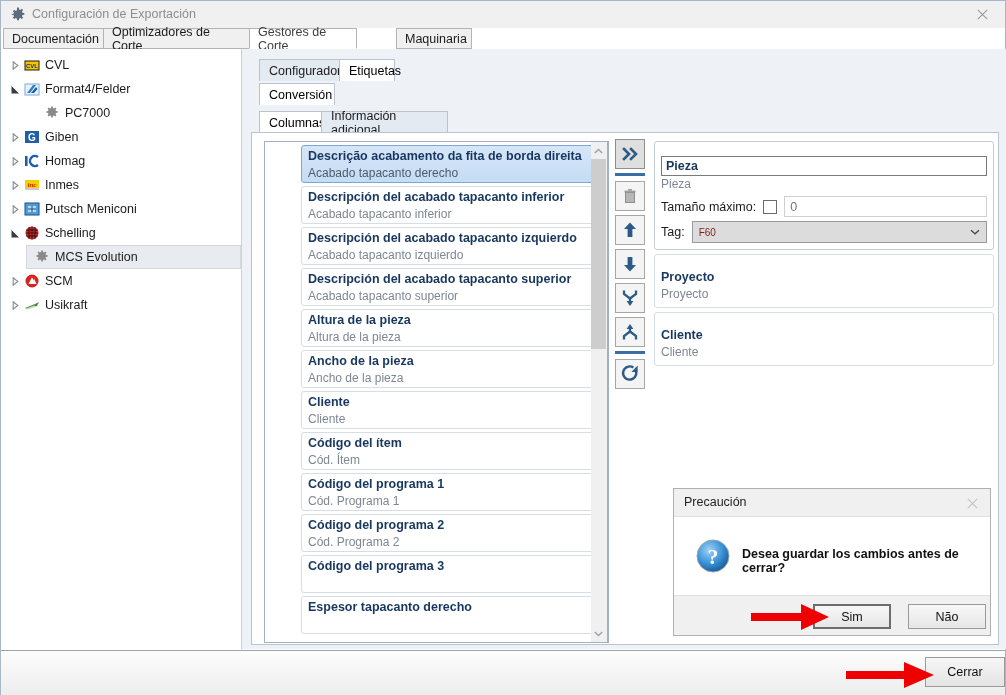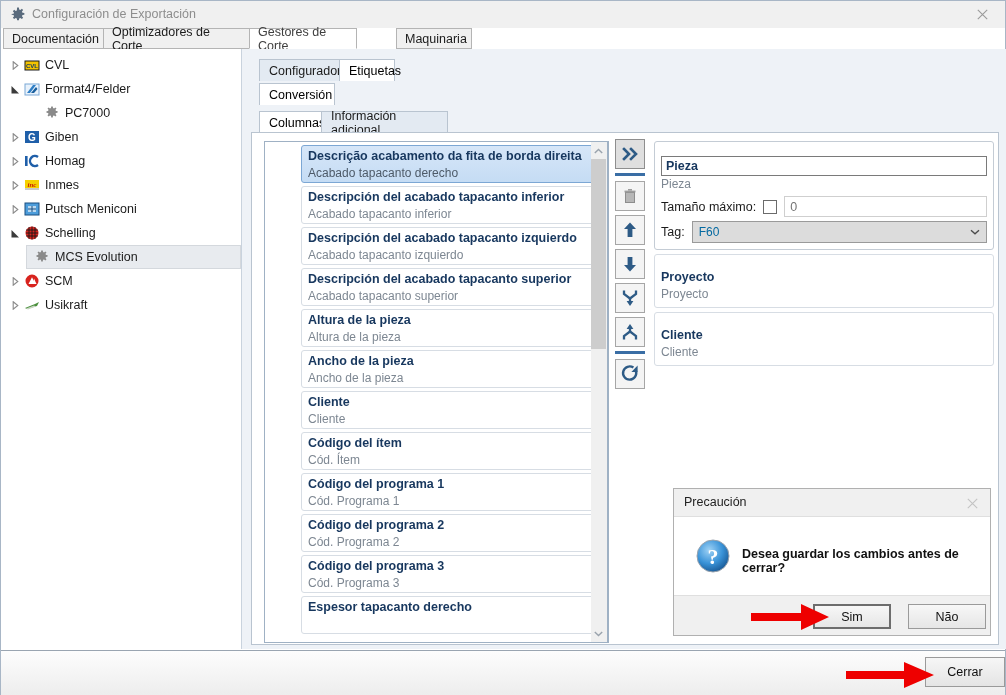--- a/index.html
+++ b/index.html
@@ -74,21 +74,21 @@
   .f-active{border:1px solid #c4ccd5;padding-bottom:6px;}
   .f-title-input{box-sizing:border-box;width:100%;height:20px;border:1px solid #7a7a7a;background:#fff;
                  font-family:"Liberation Sans",sans-serif;font-size:12.5px;font-weight:bold;color:#17375e;padding:0 4px;outline:none;}
   .rowline{display:flex;align-items:center;height:21px;margin-top:3px;}
   .rowlabel{font-size:12.5px;color:#1b1b1b;white-space:nowrap;}
   .chk{width:14px;height:14px;border:1px solid #6b6b6b;background:#fff;margin:0 7px;box-sizing:border-box;}
   .numinput{flex:1;height:21px;box-sizing:border-box;border:1px solid #cfcfcf;background:#fff;font-family:"Liberation Sans",sans-serif;
             font-size:12.5px;color:#8d8d8d;padding:0 5px;outline:none;}
   .tagrow{display:flex;align-items:center;height:22px;margin-top:4px;}
   .tagselect{flex:1;height:22px;box-sizing:border-box;border:1px solid #9a9a9a;background:#dcdcdc;
-             display:flex;align-items:center;justify-content:space-between;padding:0 6px;font-size:12px;color:#0369a1;}
+             display:flex;align-items:center;justify-content:space-between;padding:0 6px;font-size:10px;color:#7f1d1d;}
   .caret{color:#4a4a4a;font-size:9px;}
 
   
   .bottombar{position:absolute;left:0;top:649px;width:1004px;height:44px;
              background:linear-gradient(#fdfdfd,#ededed);border-top:1px solid #9aa5b1;}
   .cerrar{position:absolute;right:0px;top:6px;width:80px;height:30px;box-sizing:border-box;
           border:1px solid #9a9a9a;background:linear-gradient(#f6f6f6,#e4e4e4);
           display:flex;align-items:center;justify-content:center;font-size:12.5px;color:#111;}
 
   
@@ -359,21 +359,20 @@
       <div class="litem">
         <div class="t1">Código del programa 1</div>
         <div class="t2">Cód. Programa 1</div>
       </div>
       <div class="litem">
         <div class="t1">Código del programa 2</div>
         <div class="t2">Cód. Programa 2</div>
       </div>
       <div class="litem">
         <div class="t1">Código del programa 3</div>
-        <div class="t2">Cód. Programa 3</div>
       </div>
       <div class="litem">
         <div class="t1">Espesor tapacanto derecho</div>
         <div class="t2"></div>
       </div>
     </div>
   <div class="vscroll">
     <div class="vsarrow" style="top:0">
       <svg width="9" height="6" viewBox="0 0 9 6">
           <path fill="none" stroke="#9aa3ad" stroke-width="1.4" d="M0.8 5 L4.5 1.4 L8.2 5"></path>

